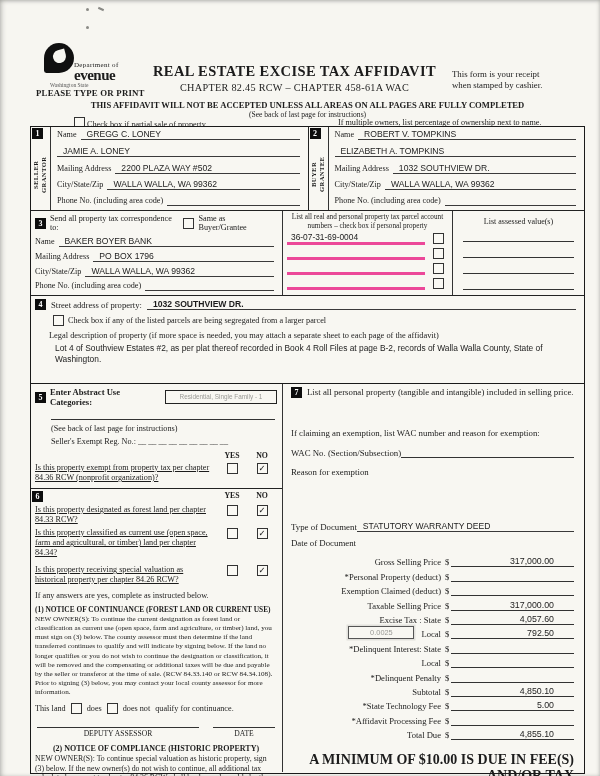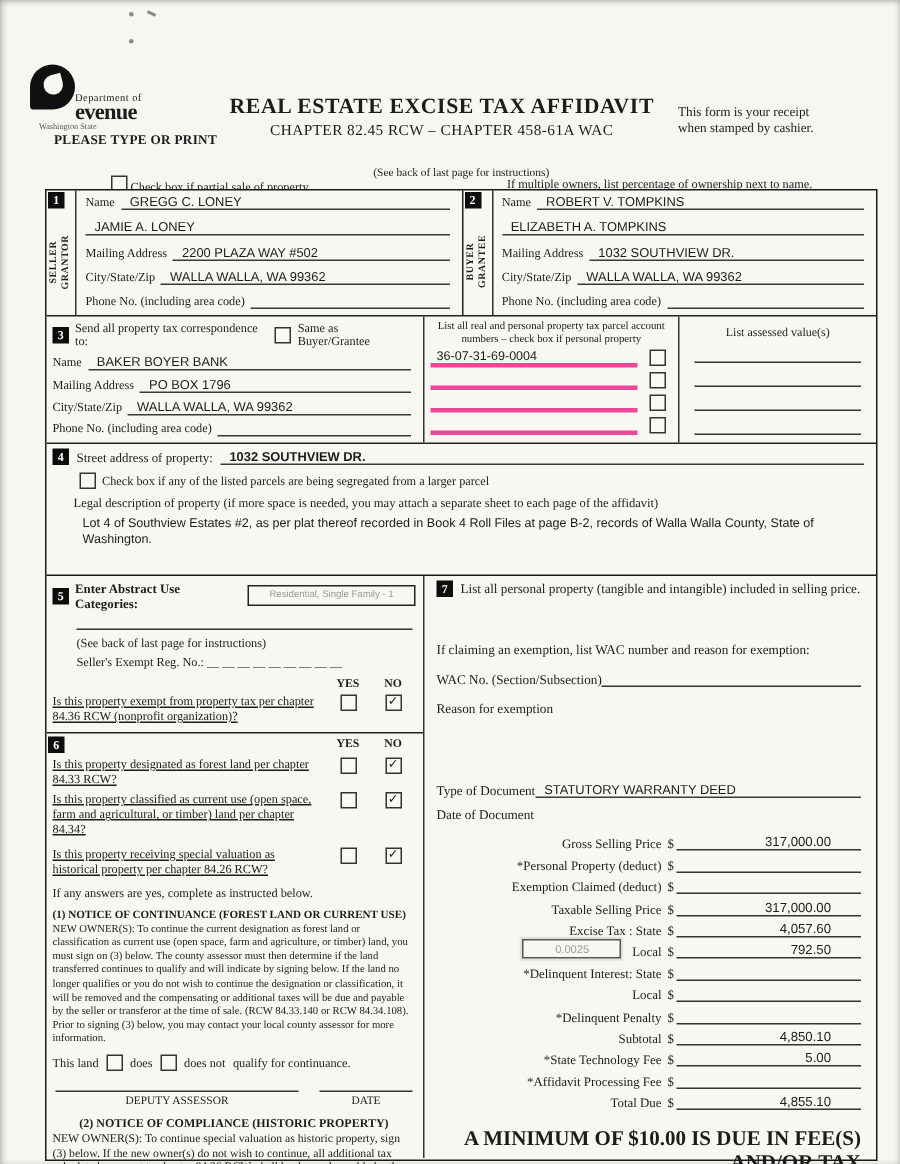--- a/index.html
+++ b/index.html
@@ -8,21 +8,21 @@
     background:#f7f6f1; overflow:hidden; box-sizing:border-box;
     font-family:"Liberation Serif", serif; color:#1c1c1c;
     box-shadow: inset 3px 0 6px -3px #9a9a96, inset -2px 0 4px -2px #b5b5b1, inset 0 3px 5px -3px #a9a9a5;
   }
   .stray { position:absolute; left:86px; top:8px; width:30px; height:10px; }
   .stray i { display:inline-block; width:3px; height:3px; background:#8a8a86; border-radius:50%; margin-right:9px; vertical-align:top; }
   .stray i.t { width:6px; height:2px; transform:rotate(25deg); border-radius:0; }
 
   
   .hdr { position:relative; height:126px; }
-  .logo { position:absolute; left:20px; top:43px; width:120px; }
+  .logo { position:absolute; left:44px; top:43px; width:120px; }
   .swoosh { position:relative; float:left; width:30px; height:30px; background:#101010; border-radius:50% 50% 50% 8%; }
   .swoosh::after { content:""; position:absolute; left:9px; top:7px; width:13px; height:13px; background:#f7f6f1; border-radius:50% 0 50% 50%; transform:rotate(-15deg); }
   .logotext { margin-left:34px; }
   .logo-dept { font-size:7px; letter-spacing:0.3px; }
   .logo-name { font-size:15px; font-weight:bold; letter-spacing:-0.5px; line-height:13px; margin-left:-4px; }
   .logo-state { font-size:5.5px; color:#555; margin-left:6px; }
   .pleasetype { position:absolute; left:36px; top:88px; font-size:8.8px; font-weight:bold; letter-spacing:0.2px; }
   .titleblock { position:absolute; left:152px; top:63px; width:285px; text-align:center; }
   .title { font-size:14.5px; font-weight:bold; letter-spacing:0.4px; }
   .subtitle { font-size:10.2px; margin-top:2px; letter-spacing:0.3px; }
@@ -128,20 +128,21 @@
     </div>
     <div class="pleasetype">PLEASE TYPE OR PRINT</div>
     <div class="titleblock">
       <div class="title">REAL ESTATE EXCISE TAX AFFIDAVIT</div>
       <div class="subtitle">CHAPTER 82.45 RCW – CHAPTER 458-61A WAC</div>
     </div>
     <div class="receipt">
       <div>This form is your receipt</div>
       <div>when stamped by cashier.</div>
     </div>
+    <div class="warning">THIS AFFIDAVIT WILL NOT BE ACCEPTED UNLESS ALL AREAS ON ALL PAGES ARE FULLY COMPLETED</div>
     <div class="seeback-top">(See back of last page for instructions)</div>
     <div class="partialrow">
       <span class="cb"></span>
       <span>Check box if partial sale of property</span>
     </div>
     <div class="multiown">If multiple owners, list percentage of ownership next to name.</div>
   </div>
 
   <div class="mainbox">
 

